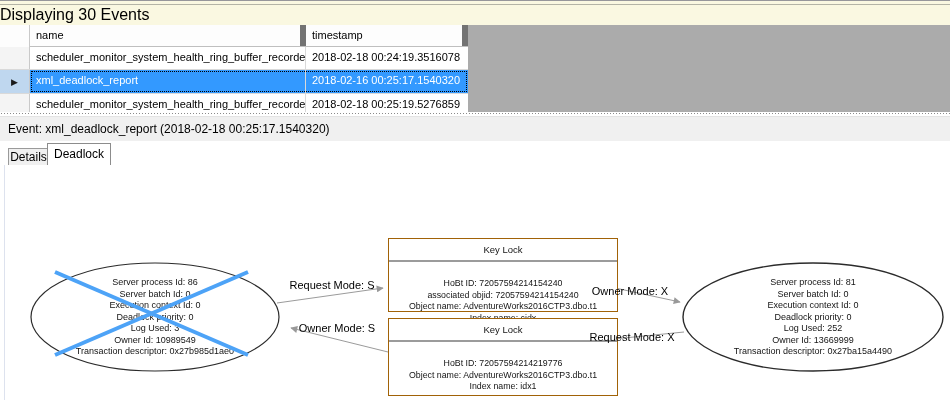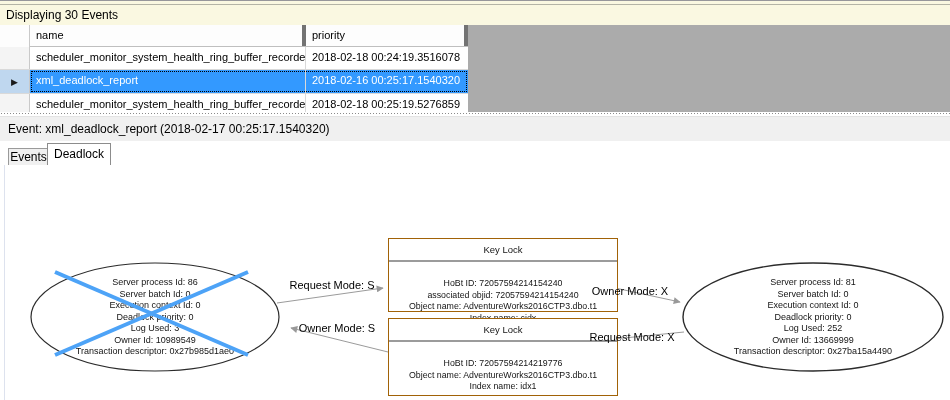--- a/index.html
+++ b/index.html
@@ -4,29 +4,29 @@
 <style>
   * { margin:0; padding:0; box-sizing:border-box; }
   html,body { width:950px; height:400px; }
   body { font-family:"Liberation Sans","DejaVu Sans",sans-serif; background:#fff; }
   .app { position:relative; width:950px; height:400px; background:#fff; overflow:hidden; }
 
   
   .topsliver { position:absolute; top:0; left:0; width:950px; height:5px;
                background:#FAF8E1; border-top:1px solid #97979B; border-bottom:1px solid #B4B4A6; }
   .infobar { position:absolute; top:5px; left:0; width:950px; height:20px;
-             background:#FAF8E1; font-size:12px; line-height:20px; padding-left:6px; color:#000; }
+             background:#FAF8E1; font-size:16px; line-height:20px; color:#000; }
 
   
   .gridarea { position:absolute; top:25px; left:0; width:950px; height:87px; background:#ABABAB; }
   .grid { position:absolute; top:0; left:0; width:468px; height:87px; background:#fff; overflow:hidden; }
   .ghead { position:absolute; top:0; left:0; width:468px; height:22px; background:#FDFDFD; border-bottom:1px solid #BFBFBF; }
   .gcell { position:absolute; top:0; height:100%; font-size:11px; line-height:21px;
            padding-left:6px; white-space:nowrap; overflow:hidden; color:#000; }
-  .ghead .gcell { border-right:4px solid #737373; }
+  .ghead .gcell { border-right:6px solid #737373; }
   .corner { position:absolute; top:0; left:0; width:30px; height:22px; background:#FDFDFD; border-right:1px solid #C9C9C9; }
   .grow { position:absolute; left:0; width:468px; background:#fff; border-bottom:1px solid #D9D9D9; }
   .rowhead { position:absolute; top:0; left:0; width:30px; height:100%;
              background:#F4F4F4; border-right:1px solid #C9C9C9; text-align:center; }
   .grow .c-name { left:30px; width:276px; border-right:1px solid #D9D9D9; }
   .grow .c-ts   { left:306px; width:162px; }
   .ghead .c-name { left:30px; width:276px; }
   .ghead .c-ts   { left:306px; width:162px; }
   .grow.selected .c-name, .grow.selected .c-ts { background:#3399FF; color:#fff; }
   .grow.selected .rowhead { background:#BFD7EF; }
@@ -74,21 +74,21 @@
   <div class="topsliver"></div>
   <div class="infobar">
     <span>Displaying 30 Events</span>
   </div>
 
   <div class="gridarea">
     <div class="grid">
       <div class="ghead">
         <div class="corner"></div>
         <div class="gcell c-name">name</div>
-        <div class="gcell c-ts">priority</div>
+        <div class="gcell c-ts">timestamp</div>
       </div>
 
       <div class="grow" style="top:22px; height:23px;">
         <div class="rowhead"></div>
         <div class="gcell c-name">scheduler_monitor_system_health_ring_buffer_recorded</div>
         <div class="gcell c-ts">2018-02-18 00:24:19.3516078</div>
       </div>
 
       <div class="grow selected" style="top:45px; height:24px;">
         <div class="rowhead">
@@ -103,26 +103,26 @@
         <div class="rowhead"></div>
         <div class="gcell c-name">scheduler_monitor_system_health_ring_buffer_recorded</div>
         <div class="gcell c-ts">2018-02-18 00:25:19.5276859</div>
       </div>
     </div>
   </div>
 
   <div class="splitter"></div>
 
   <div class="eventbar">
-    <span>Event: xml_deadlock_report (2018-02-17 00:25:17.1540320)</span>
+    <span>Event: xml_deadlock_report (2018-02-18 00:25:17.1540320)</span>
   </div>
 
   <div class="paneline"></div>
   <div class="tabstrip">
-    <div class="tab tab-inactive">Events</div>
+    <div class="tab tab-inactive">Details</div>
     <div class="tab tab-active">Deadlock</div>
   </div>
 
   <div class="content">
     <div class="paneleft"></div>
 
     <svg class="layer" width="950" height="235">
       <defs>
         <marker id="arr" viewBox="0 0 10 10" refX="9" refY="5" markerWidth="9" markerHeight="7" orient="auto">
           <path d="M0,0 L10,5 L0,10 z" fill="#999"></path>

